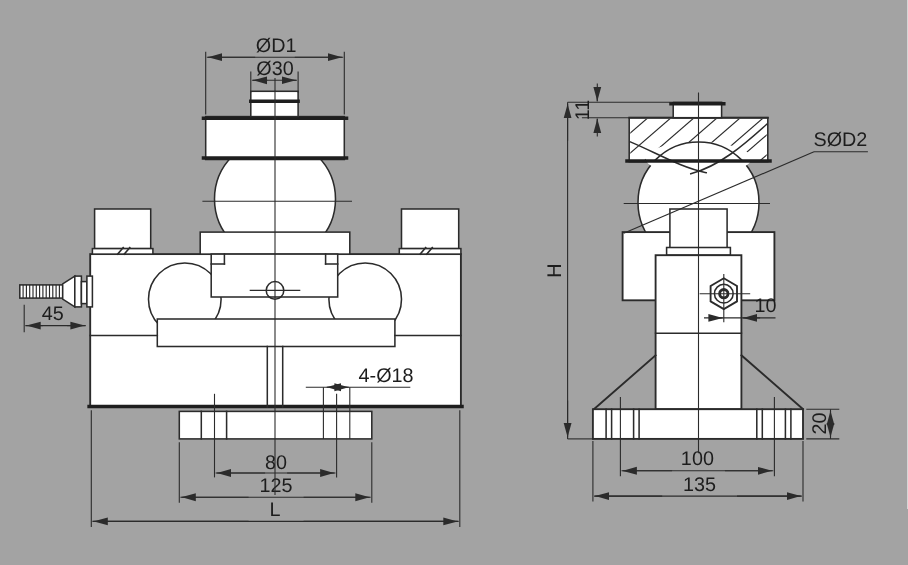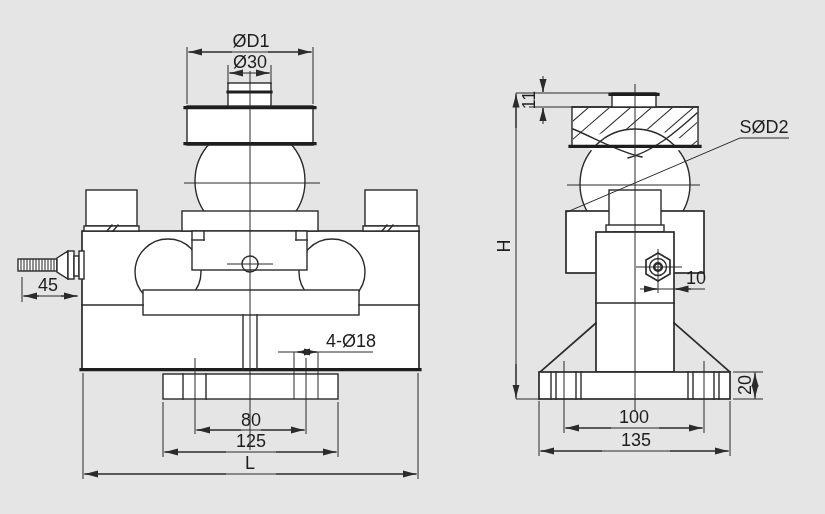--- a/index.html
+++ b/index.html
@@ -1,16 +1,16 @@
 <!DOCTYPE html>
 <html><head>
 <meta charset="utf-8">
 <style>
   html,body{margin:0;padding:0;background:#ffffff;}
-  .stage{position:relative;width:825px;height:514px;background:#e5e5e5;overflow:hidden;
+  .stage{position:relative;width:825px;height:514px;background:#a3a3a3;overflow:hidden;
          font-family:"Liberation Sans", sans-serif;}
   svg{display:block}
   .s  {stroke:#2b2b2b;stroke-width:1.4;fill:none;stroke-linecap:square;}
   .s2 {stroke:#2b2b2b;stroke-width:1.7;fill:none;stroke-linecap:square;}
   .b  {stroke:#1e1e1e;stroke-width:3.2;fill:none;stroke-linecap:square;}
   .w  {fill:#ffffff;stroke:#2b2b2b;stroke-width:1.4;}
   .w2 {fill:#ffffff;stroke:#2b2b2b;stroke-width:1.7;}
   .d  {stroke:#2b2b2b;stroke-width:1;fill:none;}
   .h  {stroke:#2b2b2b;stroke-width:1.05;fill:none;}
   .ar {stroke:#2b2b2b;stroke-width:1;fill:none;marker-end:url(#arr);}

